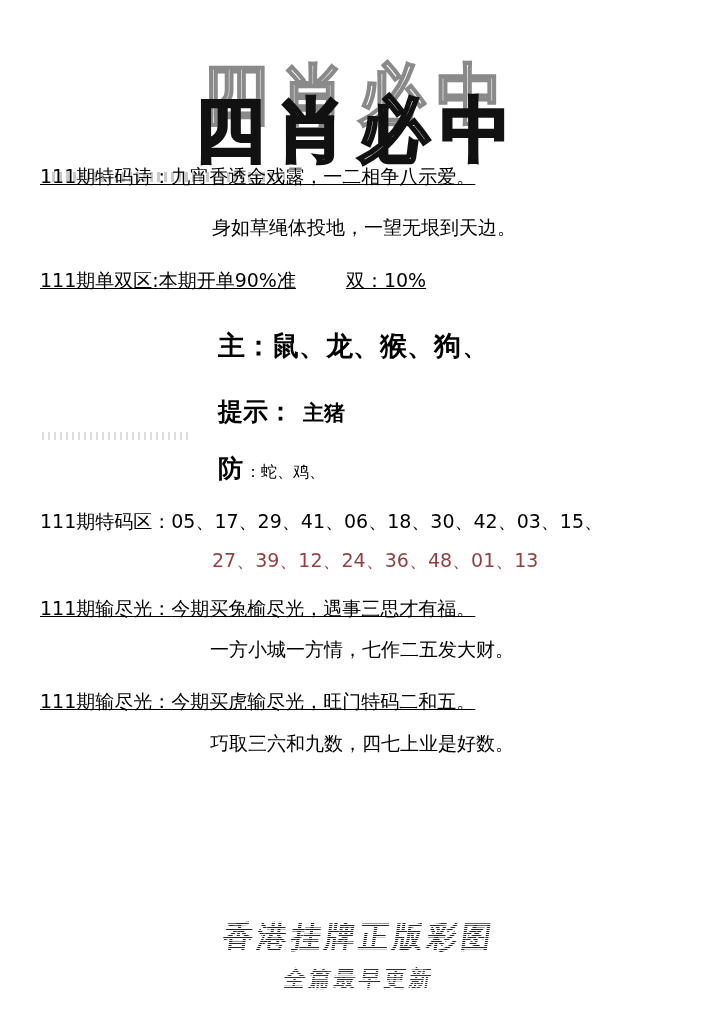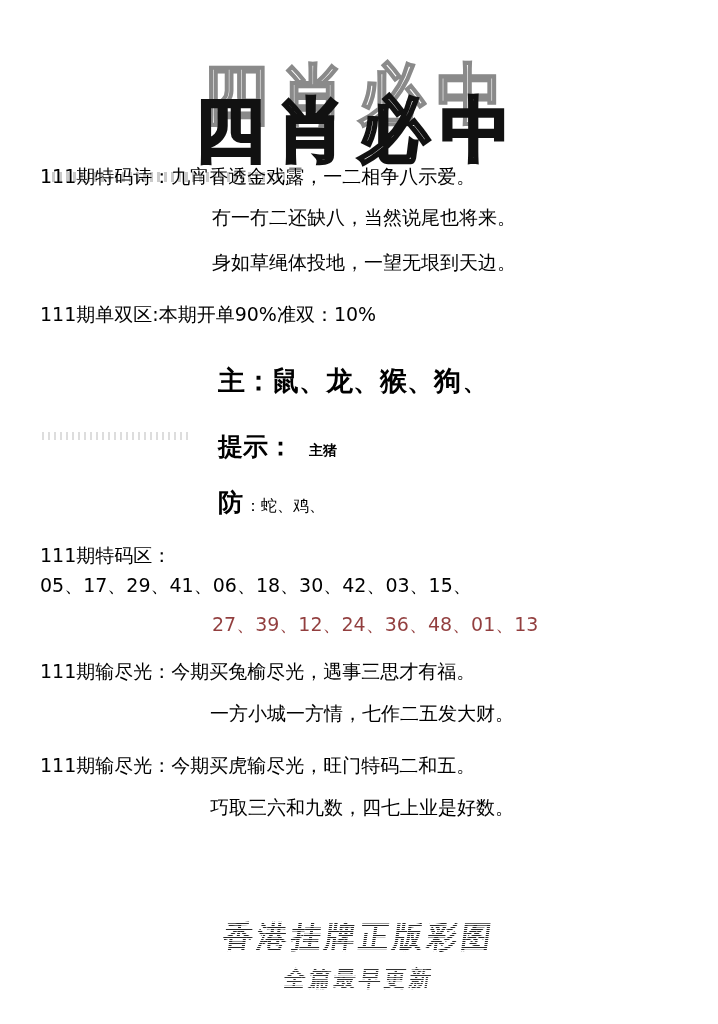--- a/index.html
+++ b/index.html
@@ -73,20 +73,21 @@
   .content {
     position: relative;
     margin: 0 38px 0 40px;
     font-size: 19px;
     line-height: 1.55;
   }
   .row {
     display: flex;
     align-items: flex-start;
     margin-bottom: 2px;
+    text-decoration: underline;
   }
   .label {
     white-space: nowrap;
     font-size: 19px;
   }
   .value {
     font-size: 19px;
   }
   .indent-1 { margin-left: 172px; }
   .indent-2 { margin-left: 170px; }
@@ -111,41 +112,40 @@
     margin-left: 2px;
   }
   .hint-row {
     margin-left: 178px;
     font-size: 25px;
     font-weight: bold;
     display: flex;
     align-items: baseline;
   }
   .hint-row .hint-val {
-    font-size: 14px;
-    font-weight: bold;
-    margin-left: 16px;
+    font-size: 21px;
+    font-weight: bold;
+    margin-left: 10px;
   }
   .def-row {
     margin-left: 178px;
     font-size: 25px;
     font-weight: bold;
     display: flex;
     align-items: baseline;
   }
   .def-row .def-val {
     font-size: 16px;
     font-weight: normal;
     margin-left: 2px;
   }
 
   .nums-first {
     display: flex;
     align-items: baseline;
-    flex-direction: column;
   }
   .nums-second {
     margin-left: 172px;
     font-size: 19px;
     color: #7f1d1d;
     opacity: .85;
   }
 
   .smudge-a {
     position: absolute;
@@ -207,30 +207,29 @@
 
   <div class="content">
 
     <div class="smudge-a"></div>
 
     <div class="row">
       <span class="label">111期特码诗：</span>
       <span class="value">九宵香透金戏露，一二相争八示爱。</span>
     </div>
     <div class="gap-sm"></div>
-    <div class="poem-line indent-1">冇一冇二还缺八，当然说尾也将来。</div>
     <div class="gap-sm"></div>
     <div class="poem-line indent-1">身如草绳体投地，一望无垠到天边。</div>
 
     <div class="gap-md"></div>
 
     <div class="row">
       <span class="label">111期单双区:</span>
       <span class="value">本期开单90%准</span>
-      <span class="value" style="">双：10%</span>
+      <span class="value" style="margin-left:50px;">双：10%</span>
     </div>
 
     <div class="gap-sm"></div>
 
 
     <div class="gap-md"></div>
 
     <div class="big-row">
       <span>主：</span>
       <span>鼠、龙、猴、狗</span>

